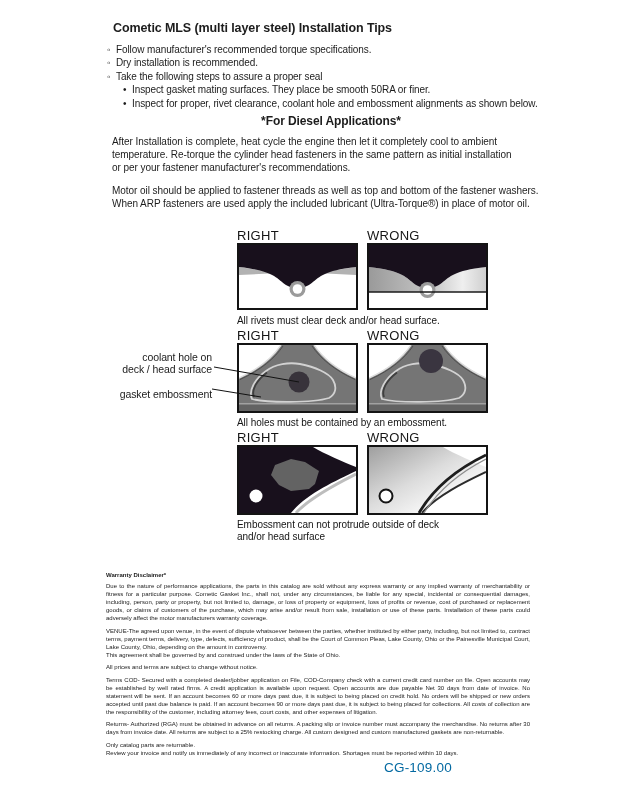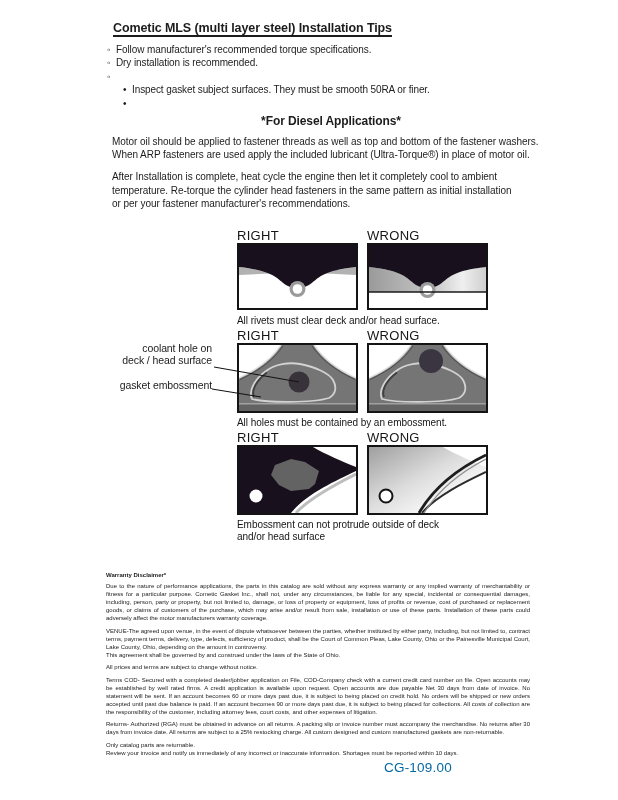--- a/index.html
+++ b/index.html
@@ -3,35 +3,35 @@
 <meta charset="utf-8">
 <style>
   html,body{margin:0;padding:0;background:#fff;}
   .page{
     position:relative;width:618px;height:800px;background:#ffffff;overflow:hidden;
     font-family:"Liberation Sans","DejaVu Sans",sans-serif;color:#1c1c1c;
   }
   .title{
     position:absolute;left:113px;top:21px;margin:0;
     font-size:12.5px;font-weight:bold;letter-spacing:-0.1px;
-    text-decoration:underline;text-decoration-thickness:1.5px;text-underline-offset:2.5px;
+    text-decoration-thickness:1.5px;text-underline-offset:2.5px;
   }
   .tips{position:absolute;left:107px;top:43px;width:460px;font-size:10px;letter-spacing:-0.1px;}
   .tip-row{display:flex;line-height:13.4px;}
   .tip-row.sub{padding-left:16px;}
   .marker{width:9px;flex:0 0 9px;}
   .diesel{position:absolute;left:112px;top:114px;width:438px;}
   .diesel h2{margin:0 0 7px 0;font-size:12px;font-weight:bold;letter-spacing:-0.1px;text-align:center;}
   .diesel p{margin:0 0 9px 0;font-size:10px;line-height:13.2px;letter-spacing:-0.05px;white-space:pre-line;}
   .dlabel{position:absolute;width:121px;font-size:13px;color:#151515;letter-spacing:0.3px;}
   .panel{position:absolute;width:121px;height:67px;border:2px solid #141414;background:#fff;box-sizing:border-box;}
   .panel.h70{height:70px;}
   .panel svg{display:block;width:100%;height:100%;}
   .dcap{position:absolute;left:237px;font-size:10px;line-height:11.5px;color:#151515;white-space:pre-line;letter-spacing:-0.05px;}
-  .slabel{position:absolute;text-align:right;font-size:10.5px;line-height:11.5px;white-space:pre-line;letter-spacing:-0.1px;}
+  .slabel{position:absolute;text-align:right;font-size:10.5px;line-height:11.5px;white-space:pre-line;letter-spacing:-0.1px;margin-top:9px;}
   #sl1{left:90px;top:343px;width:122px;}
   #sl2{left:90px;top:380px;width:122px;}
   #leaders{position:absolute;left:210px;top:358px;width:100px;height:45px;overflow:visible;pointer-events:none;}
   .legal{position:absolute;left:106px;top:572px;width:424px;color:#222;}
   .legal h3{margin:0 0 4px 0;font-size:6px;font-weight:bold;}
   .legal p{margin:0 0 4.5px 0;font-size:6px;line-height:8px;text-align:justify;white-space:pre-line;}
   .footer-code{position:absolute;left:384px;top:760px;font-size:13.5px;color:#0369a1;letter-spacing:0.2px;}
 </style>
 </head>
 <body>
@@ -44,37 +44,39 @@
     <div class="tip-row">
       <span class="marker">◦</span>
       <span>Follow manufacturer's recommended torque specifications.</span>
     </div>
     <div class="tip-row">
       <span class="marker">◦</span>
       <span>Dry installation is recommended.</span>
     </div>
     <div class="tip-row">
       <span class="marker">◦</span>
+      <span>Take the following steps to assure a proper seal</span>
     </div>
     <div class="tip-row sub">
       <span class="marker">•</span>
-      <span>Inspect gasket subject surfaces.  They must be smooth 50RA or finer.</span>
+      <span>Inspect gasket mating surfaces.  They place be smooth 50RA or finer.</span>
     </div>
     <div class="tip-row sub">
       <span class="marker">•</span>
+      <span>Inspect for proper, rivet clearance, coolant hole and embossment alignments as shown below.</span>
     </div>
   </div>
 
   <div class="diesel">
     <h2>*For Diesel Applications*</h2>
-    <p>Motor oil should be applied to fastener threads as well as top and bottom of the fastener washers.
-When ARP fasteners are used apply the included lubricant (Ultra-Torque®) in place of motor oil.</p>
     <p>After Installation is complete, heat cycle the engine then let it completely cool to ambient
 temperature. Re-torque the cylinder head fasteners in the same pattern as initial installation
 or per your fastener manufacturer's recommendations.</p>
+    <p>Motor oil should be applied to fastener threads as well as top and bottom of the fastener washers.
+When ARP fasteners are used apply the included lubricant (Ultra-Torque®) in place of motor oil.</p>
   </div>
 
   <div class="dlabel" style="left:237px;top:228px">RIGHT</div>
   <div class="dlabel" style="left:367px;top:228px">WRONG</div>
 
   <div class="panel" style="left:237px;top:243px">
     <svg viewBox="0 0 117 63">
       <path d="M0,22 L40,28 L0,30 Z" fill="#b2b2b2"></path>
       <path d="M117,22 L77,28 L117,30 Z" fill="#b2b2b2"></path>
       <path d="M0,0 H117 V22 C100,24 92,26 86,29 C74,34 72,43 58.5,43 C45,43 43,34 31,29 C25,26 17,24 0,22 Z" fill="#18101c"></path>

